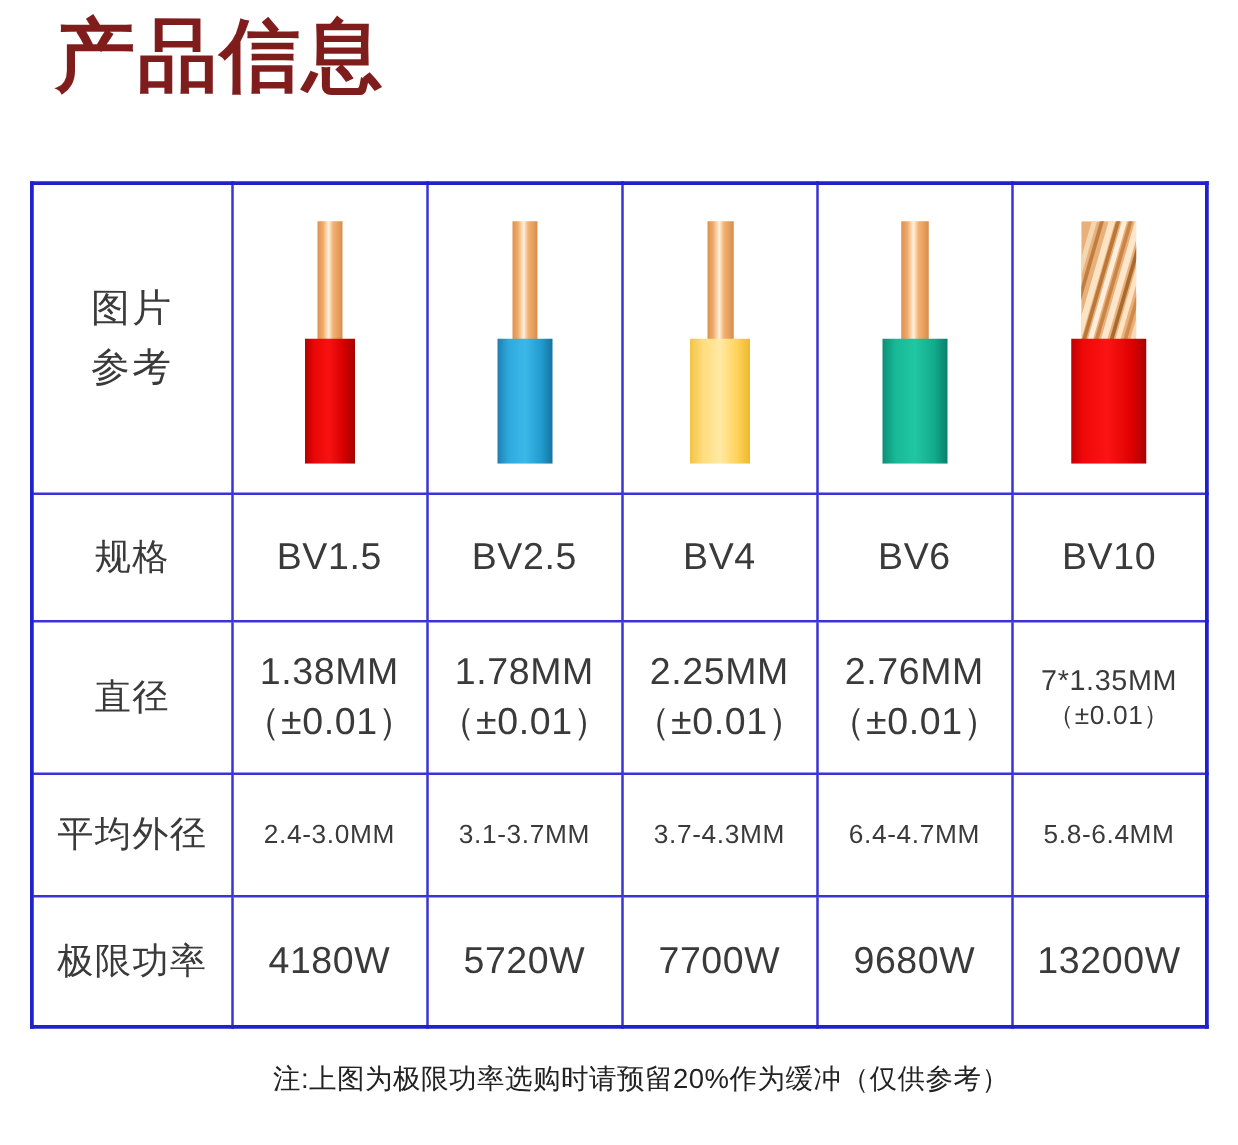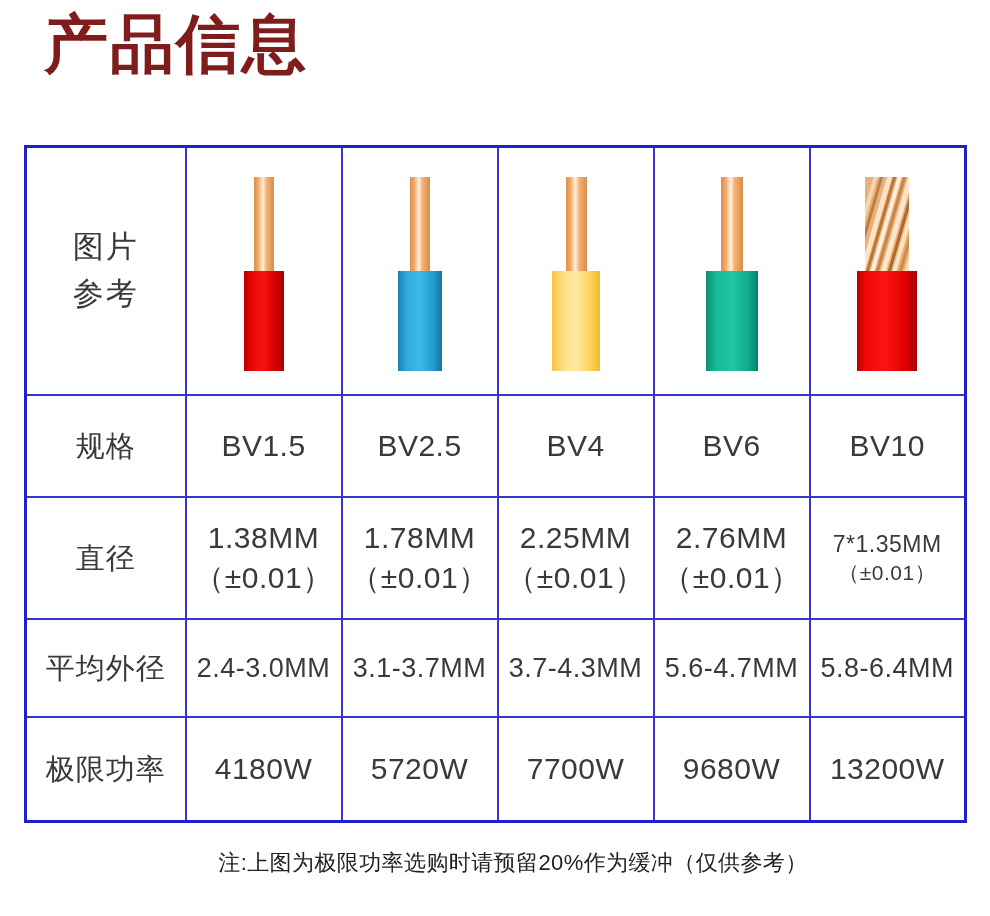--- a/index.html
+++ b/index.html
@@ -86,21 +86,21 @@
     font-size: 30px;
     color: #3a3a3a;
     line-height: 1.32;
     letter-spacing: 0.5px;
   }
   .val-lg .val-line { display: block; }
   .val-lg .val-line.small { font-size: 23px; }
   .val-lg .val-line.small-sub { font-size: 21px; }
 
   .val-sm {
-    font-size: 27px;
+    font-size: 21px;
     color: #555555;
     letter-spacing: 0.5px;
     line-height: 1.3;
   }
 
   
   .wire-cell {
     position: relative;
   }
   .wire {
@@ -294,21 +294,21 @@
         <span class="val-line small">7*1.35MM</span>
         <span class="val-line small-sub">（±0.01）</span>
       </td>
     </tr>
 
     <tr class="row-outer">
       <td class="row-label">平均外径</td>
       <td class="col-data val-sm">2.4-3.0MM</td>
       <td class="col-data val-sm">3.1-3.7MM</td>
       <td class="col-data val-sm">3.7-4.3MM</td>
-      <td class="col-data val-sm">5.6-4.7MM</td>
+      <td class="col-data val-sm">6.4-4.7MM</td>
       <td class="col-data val-sm">5.8-6.4MM</td>
     </tr>
 
     <tr class="row-power">
       <td class="row-label">极限功率</td>
       <td class="col-data val-lg">4180W</td>
       <td class="col-data val-lg">5720W</td>
       <td class="col-data val-lg">7700W</td>
       <td class="col-data val-lg">9680W</td>
       <td class="col-data val-lg">13200W</td>

